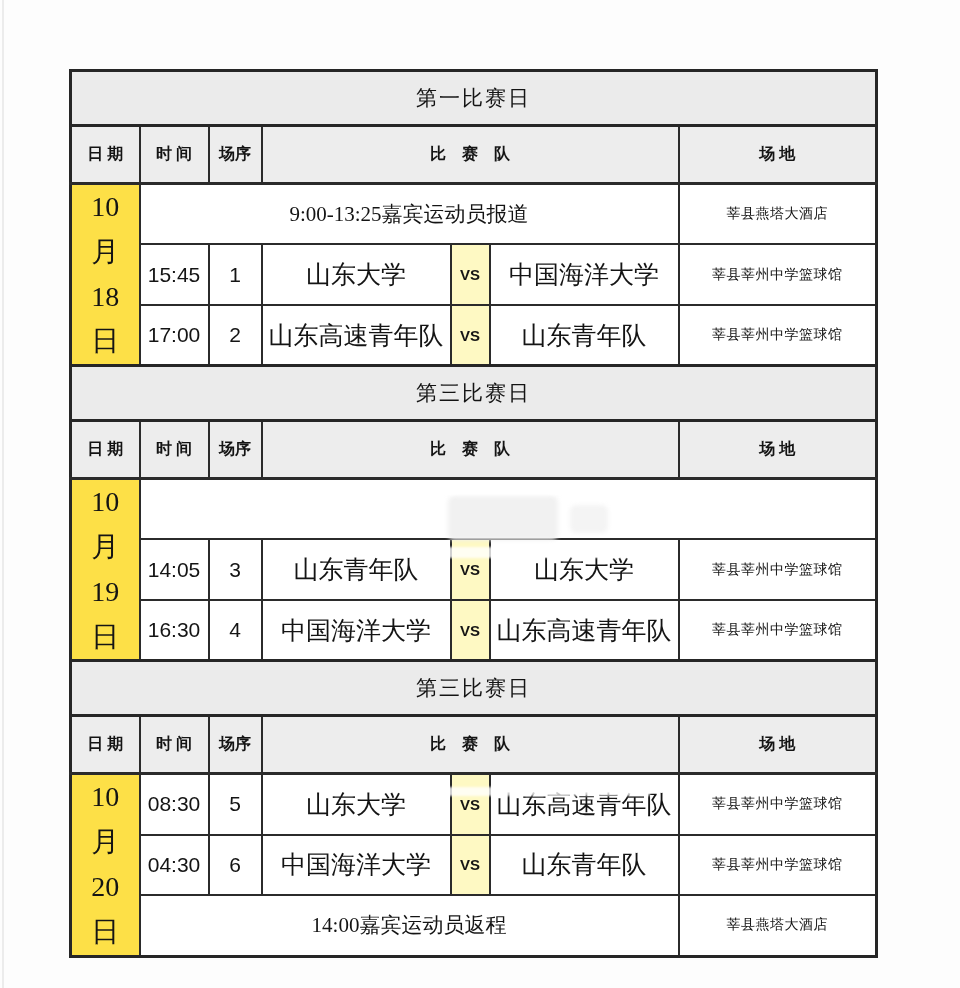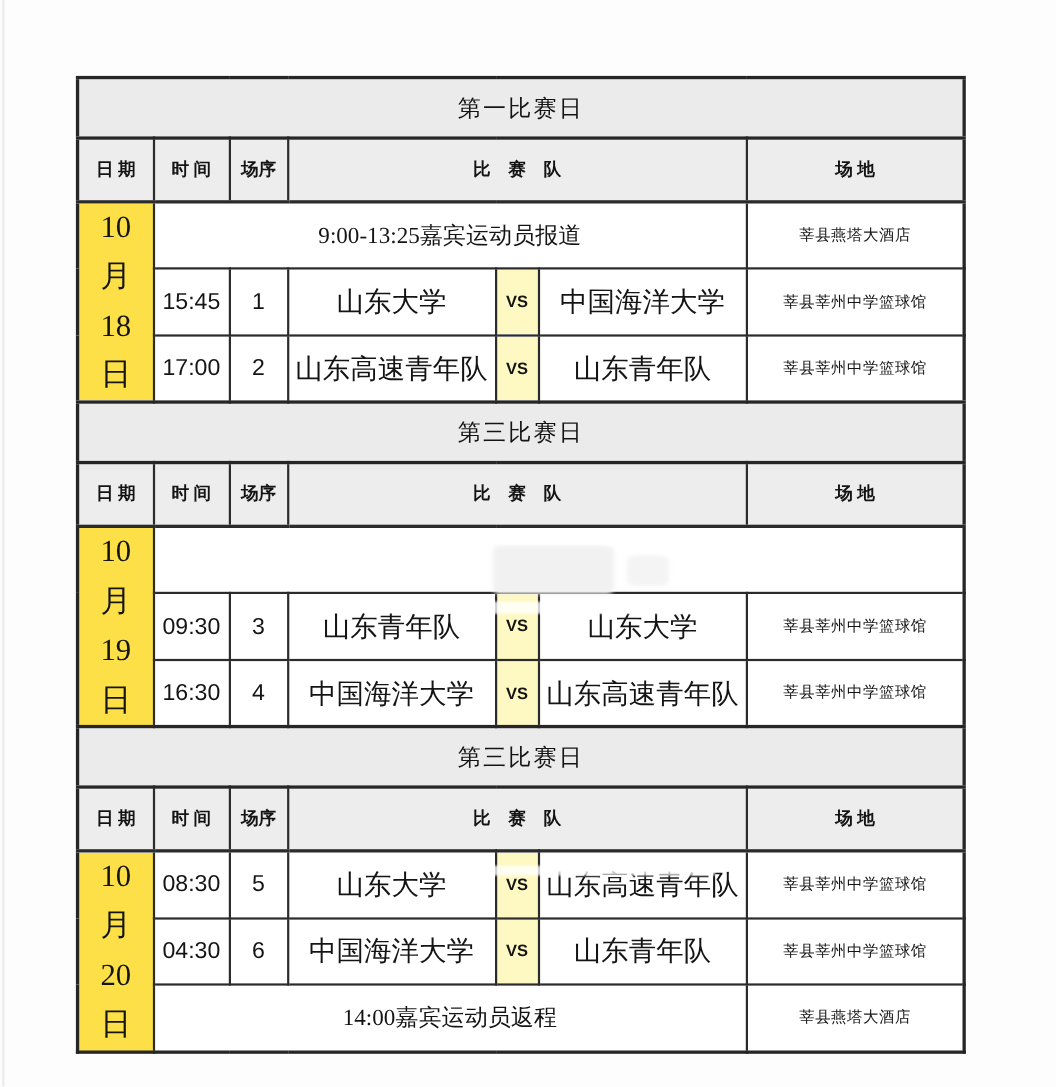--- a/index.html
+++ b/index.html
@@ -157,21 +157,21 @@
       <th>场 地</th>
     </tr>
     <tr>
       <td class="date-cell" rowspan="3">10
 月
 19
 日</td>
       <td class="blank-cell" colspan="6"></td>
     </tr>
     <tr>
-      <td class="time-cell">09:30</td>
+      <td class="time-cell">14:05</td>
       <td class="seq-cell">3</td>
       <td class="team-cell">山东青年队</td>
       <td class="vs-cell">VS</td>
       <td class="team-cell">山东大学</td>
       <td class="venue-cell">莘县莘州中学篮球馆</td>
     </tr>
     <tr>
       <td class="time-cell">16:30</td>
       <td class="seq-cell">4</td>
       <td class="team-cell">中国海洋大学</td>

